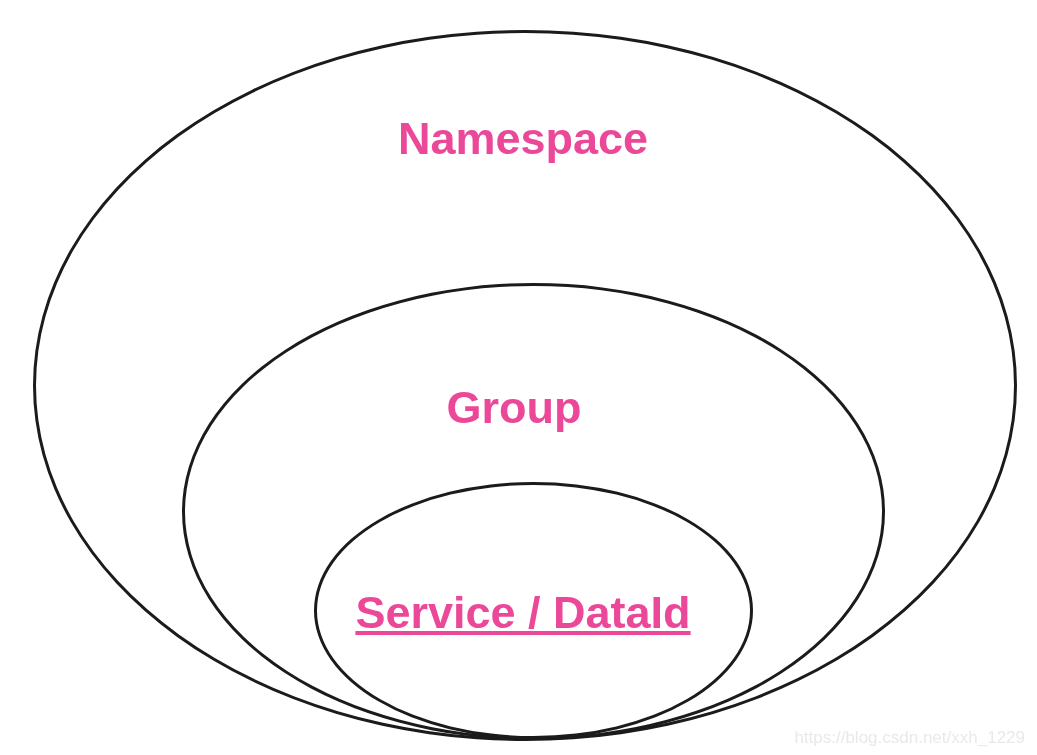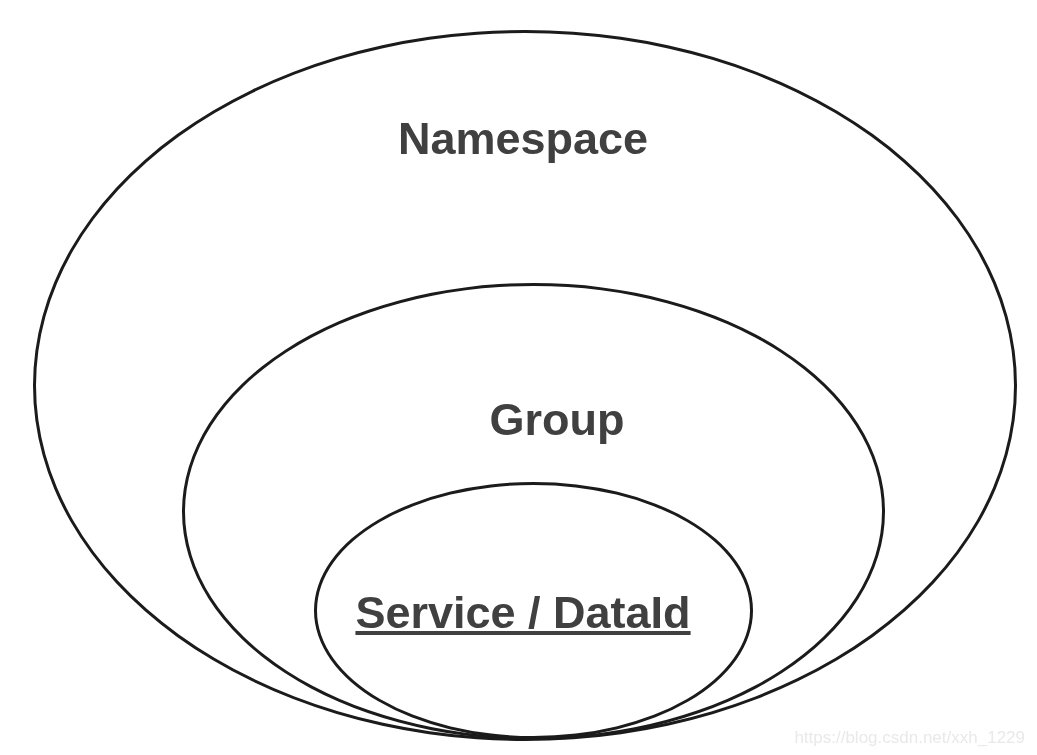--- a/index.html
+++ b/index.html
@@ -38,26 +38,26 @@
     left: 314px;
     top: 482px;
     width: 439px;
     height: 257px;
   }
   .ring-label {
     position: absolute;
     transform: translate(-50%, -50%);
     font-weight: bold;
     font-size: 45px;
-    color: #404040;
+    color: #ec4899;
     white-space: nowrap;
     letter-spacing: 0px;
   }
   #label-namespace { left: 523px; top: 139px; }
-  #label-group     { left: 557px; top: 408px; margin-top: 12px; }
+  #label-group     { left: 514px; top: 408px; }
   #label-service   { left: 523px; top: 613px; text-decoration: underline; }
   .watermark {
     position: absolute;
     right: 12px;
     bottom: 7px;
     font-size: 17px;
     color: #e9e9e9;
     white-space: nowrap;
     user-select: none;
   }

